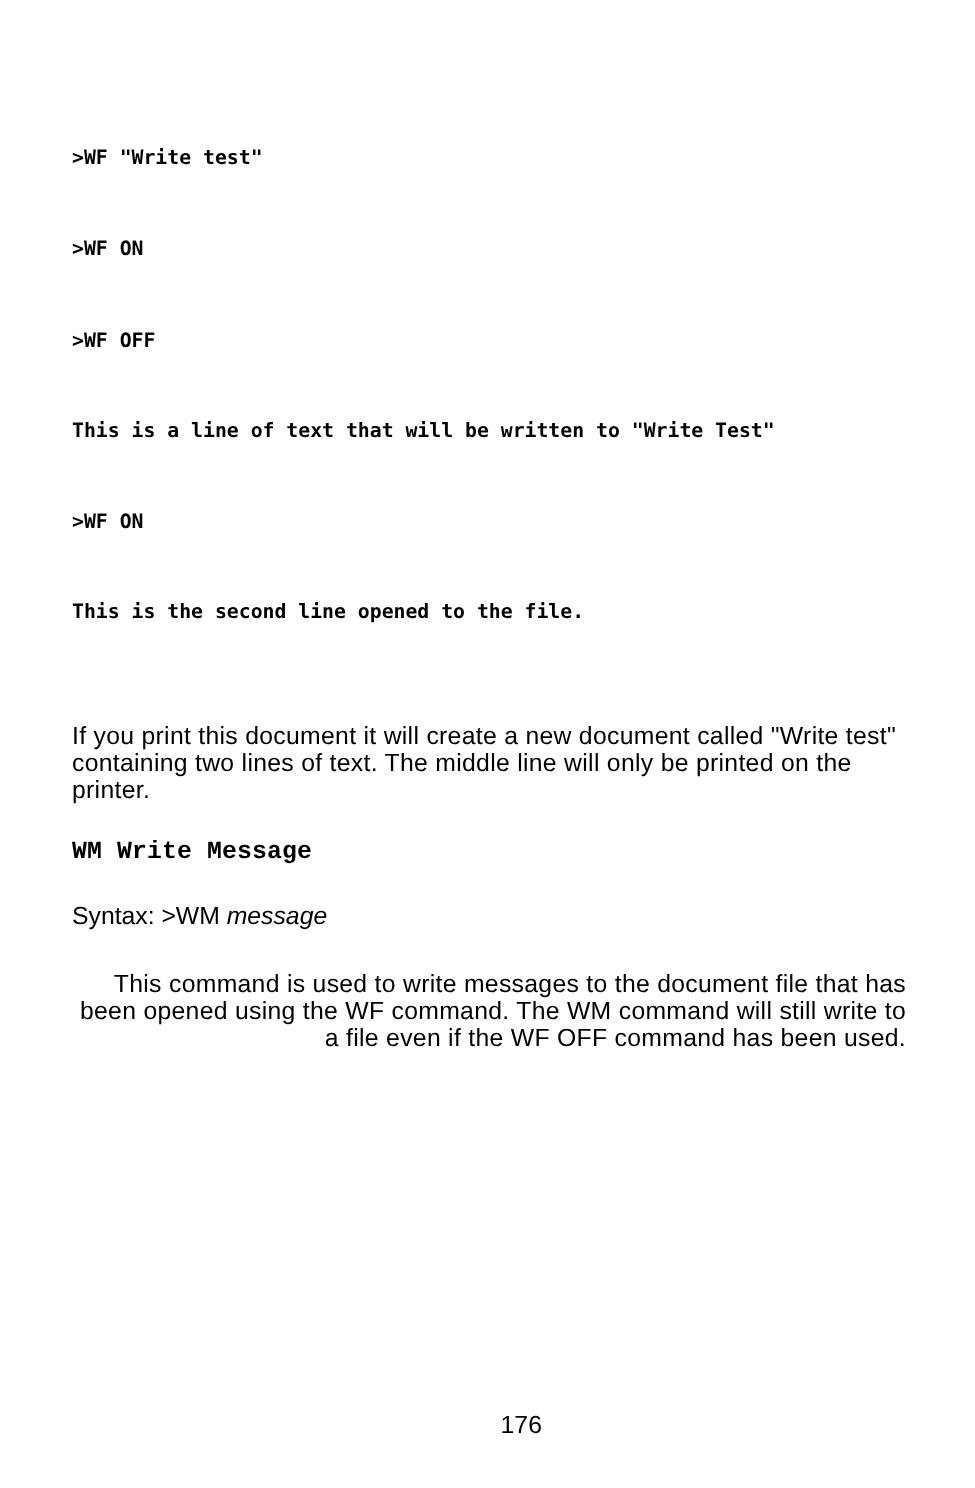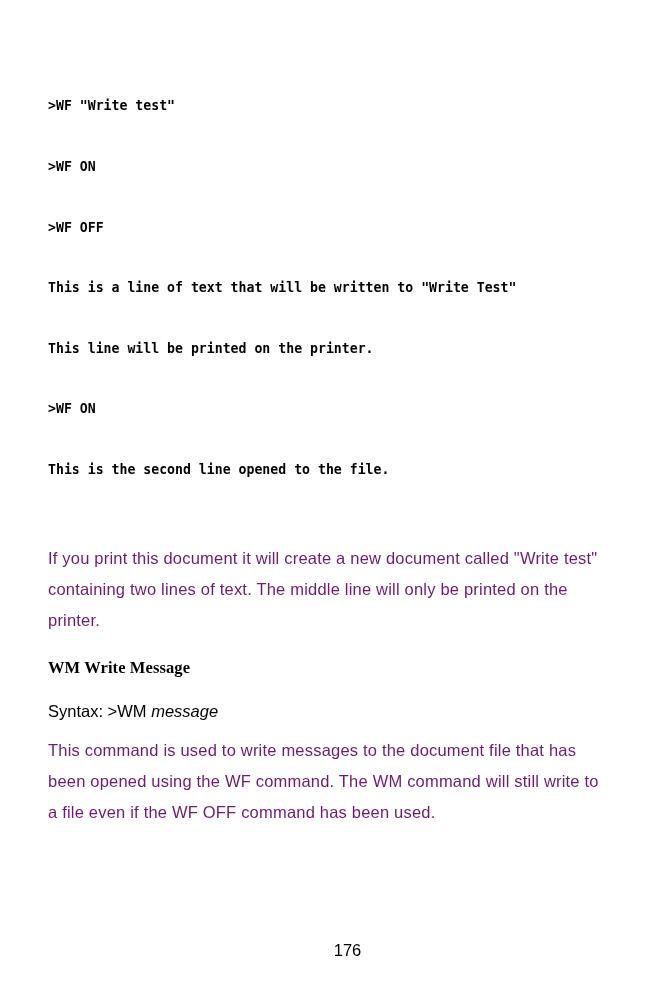--- a/index.html
+++ b/index.html
@@ -35,49 +35,50 @@
     letter-spacing: 0px;
     white-space: pre;
     color: #000000;
   }
   .code-line {
     white-space: pre;
   }
   .para {
     font-family: "Liberation Sans", sans-serif;
     font-size: 16.5px;
-    line-height: 31px;
+    line-height: 18px;
     letter-spacing: 0.2px;
-    color: #701a75;
+    color: #000000;
     text-align: left;
   }
   .para-1 {
     margin-top: 22px;
     width: 556px;
   }
   .section-head {
-    font-family: Liberation Serif, serif;
+    font-family: Liberation Mono, monospace;
     font-weight: bold;
     font-size: 16.5px;
     line-height: 22px;
     letter-spacing: 0.1px;
     margin-top: 21px;
   }
   .syntax-line {
     font-family: "Liberation Sans", sans-serif;
     font-size: 16.5px;
     line-height: 23px;
     margin-top: 21px;
   }
   .syntax-line .arg {
     font-style: italic;
   }
   .para-2 {
-    margin-top: 12px;
+    margin-top: 24px;
     width: 556px;
+    text-align: right;
   }
   .page-number {
     position: absolute;
     left: 0;
     right: 0;
     top: 941px;
     text-align: center;
     font-family: "Liberation Sans", sans-serif;
     font-size: 16.5px;
     color: #000000;
@@ -88,21 +89,20 @@
 <body>
 
 <div class="page">
   <div class="content">
 
     <div class="code-block">
       <div class="code-line">&gt;WF "Write test"</div>
       <div class="code-line">&gt;WF ON</div>
       <div class="code-line">&gt;WF OFF</div>
       <div class="code-line">This is a line of text that will be written to "Write Test"</div>
-      <div class="code-line">This line will be printed on the printer.</div>
       <div class="code-line">&gt;WF ON</div>
       <div class="code-line">This is the second line opened to the file.</div>
     </div>
 
     <div class="para para-1">If you print this document it will create a new document called "Write test" containing two lines of text. The middle line will only be printed on the printer.</div>
 
     <div class="section-head">WM Write Message</div>
 
     <div class="syntax-line"><span>Syntax: &gt;WM </span><span class="arg">message</span></div>
 

